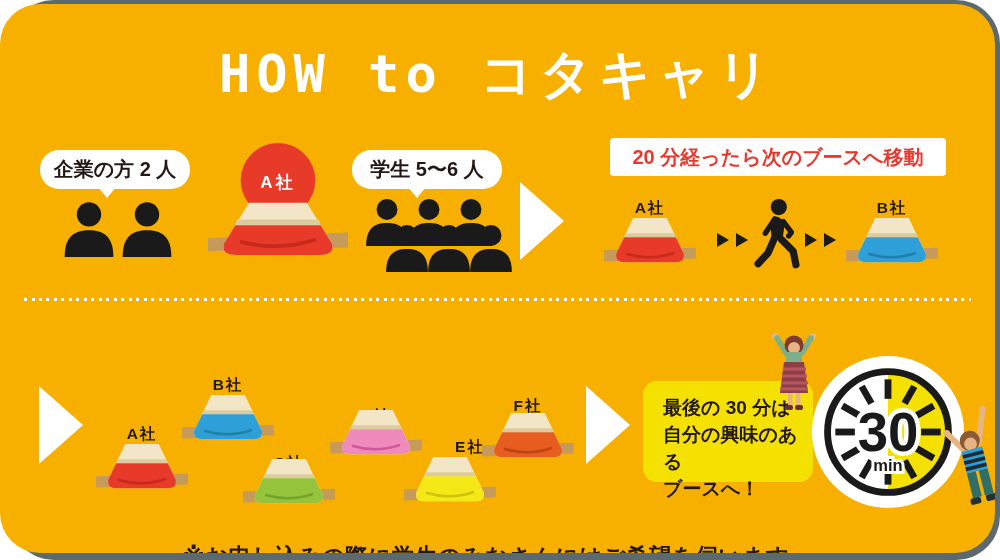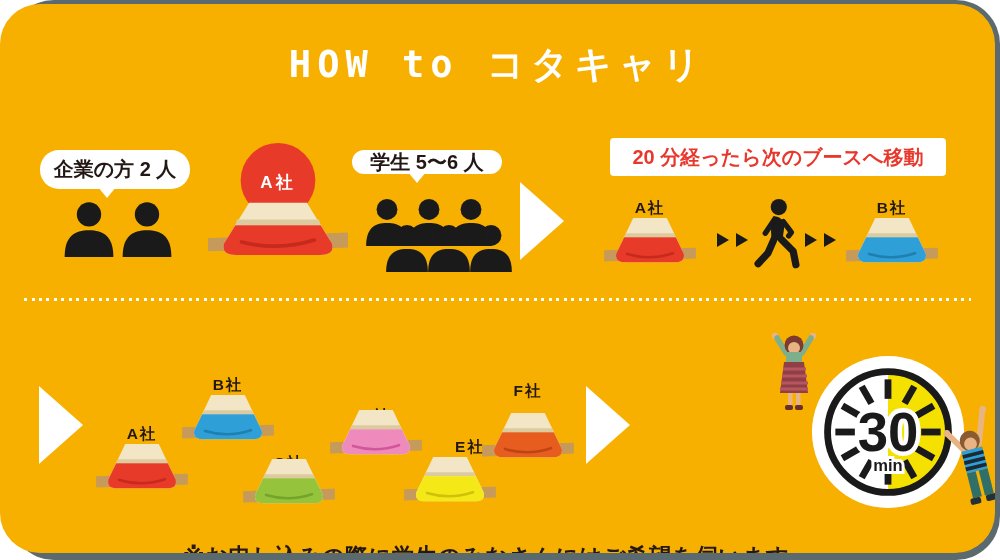--- a/index.html
+++ b/index.html
@@ -5,21 +5,21 @@
   html,body{margin:0;padding:0;}
   body{
     width:1000px;height:560px;position:relative;background:#ffffff;
     font-family:"Liberation Sans","DejaVu Sans",sans-serif;overflow:hidden;
   }
   .abs{position:absolute;}
   .frame{position:absolute;left:10px;top:0;right:0;bottom:0;background:#5a6a6e;border-radius:44px;}
   .card{position:absolute;left:0;top:4px;right:5px;bottom:7px;background:#f7b000;border-radius:40px;overflow:hidden;}
   .title{
     position:absolute;left:0;right:0;top:36px;margin:0;text-align:center;
-    color:#ffffff;font-size:37px;font-weight:900;letter-spacing:6px;
+    color:#ffffff;font-size:52px;font-weight:900;letter-spacing:6px;
     font-family:"DejaVu Sans Mono","Liberation Sans",monospace;
   }
   .bubble{
     position:absolute;background:#ffffff;border-radius:19px;
     display:flex;align-items:center;justify-content:center;
     color:#231815;font-weight:900;font-size:20px;white-space:nowrap;
   }
   .tail{position:absolute;bottom:-9px;width:0;height:0;
     border-left:9px solid transparent;border-right:9px solid transparent;border-top:11px solid #ffffff;}
   .caption{
@@ -99,21 +99,21 @@
   <svg class="booth" style="left: 208px; top: 139px; width: 140px; --c: #e83a28; --d: #c52a1c;" viewBox="0 0 150 135">
     <polygon points="0,102 150,96 150,112 0,116" fill="#c59a5a"></polygon>
     <circle cx="75" cy="40" r="40" fill="var(--c)"></circle>
     <path d="M44,64 L106,64 L133,108 Q136,120 120,120 L30,120 Q14,120 17,108 Z" fill="#f2e6c6"></path>
     <polygon points="31,82 119,82 120.7,88 29.3,88" fill="#dbcb9e"></polygon>
     <path d="M29.3,88 L120.7,88 L133,108 Q136,120 120,120 L30,120 Q14,120 17,108 Z" fill="var(--c)"></path>
     <path d="M36,106 Q75,116 114,104" stroke="var(--d)" stroke-width="4" fill="none" stroke-linecap="round"></path>
   </svg>
   <div class="ball-label" style="left:208px;top:167px;width:140px">A社</div>
 
-  <div class="bubble" style="left:352px;top:146px;width:150px;height:24px">
+  <div class="bubble" style="left:352px;top:146px;width:150px;height:39px">
     <span>学生 5〜6 人</span>
     <i class="tail" style="left:56px"></i>
   </div>
 
   <div class="abs" style="left:362px;top:194px;width:160px;height:74px">
     <div class="person abs" style="left:2px;top:0;width:46px;height:48px"><svg viewBox="0 0 44 46">
           <use href="#person-shape"></use>
         </svg></div>
     <div class="person abs" style="left:44px;top:0;width:46px;height:48px"><svg viewBox="0 0 44 46">
           <use href="#person-shape"></use>
@@ -190,29 +190,36 @@
   <div class="booth-label" style="left:330px;top:402px;width:92px">D社</div>
   <svg class="booth" style="left: 330px; top: 403px; width: 92px; height: 55px; --c: #ef8abc; --d: #d1569b;" viewBox="0 0 120 72">
       <use href="#kotatsu"></use>
     </svg>
 
   <div class="booth-label" style="left:424px;top:433px;width:92px">E社</div>
   <svg class="booth" style="left: 404px; top: 450px; width: 92px; height: 55px; --c: #f5e817; --d: #cfc20a;" viewBox="0 0 120 72">
       <use href="#kotatsu"></use>
     </svg>
 
-  <div class="booth-label" style="left:482px;top:377px;width:92px">F社</div>
+  <div class="booth-label" style="left:482px;top:392px;width:92px">F社</div>
   <svg class="booth" style="left: 482px; top: 406px; width: 92px; height: 55px; --c: #e75c1f; --d: #bf4413;" viewBox="0 0 120 72">
       <use href="#kotatsu"></use>
     </svg>
 
   <svg class="arrow-white" style="left:585px;top:382px;width:46px;height:78px" viewBox="0 0 44 78">
     <polygon points="0,0 44,39 0,78" fill="#ffffff"></polygon>
   </svg>
 
+  <div class="note-box">
+    <div class="lines">
+      <span>最後の 30 分は</span>
+      <span>自分の興味のある</span>
+      <span>ブースへ！</span>
+    </div>
+  </div>
 
   <div class="abs" style="left:771px;top:327px;width:46px;height:86px">
     <svg viewBox="0 0 46 86" width="46" height="86">
       <circle cx="4" cy="5" r="3.2" fill="#e9b483"></circle>
       <circle cx="42" cy="5" r="3.2" fill="#e9b483"></circle>
       <path d="M6,7 L15,22" stroke="#7db08a" stroke-width="5.5" stroke-linecap="round"></path>
       <path d="M40,7 L31,22" stroke="#7db08a" stroke-width="5.5" stroke-linecap="round"></path>
       <circle cx="23" cy="14" r="9.5" fill="#7c3a31"></circle>
       <circle cx="23" cy="17" r="6" fill="#e9b483"></circle>
       <rect x="15" y="21" width="16" height="12" fill="#7db08a"></rect>

